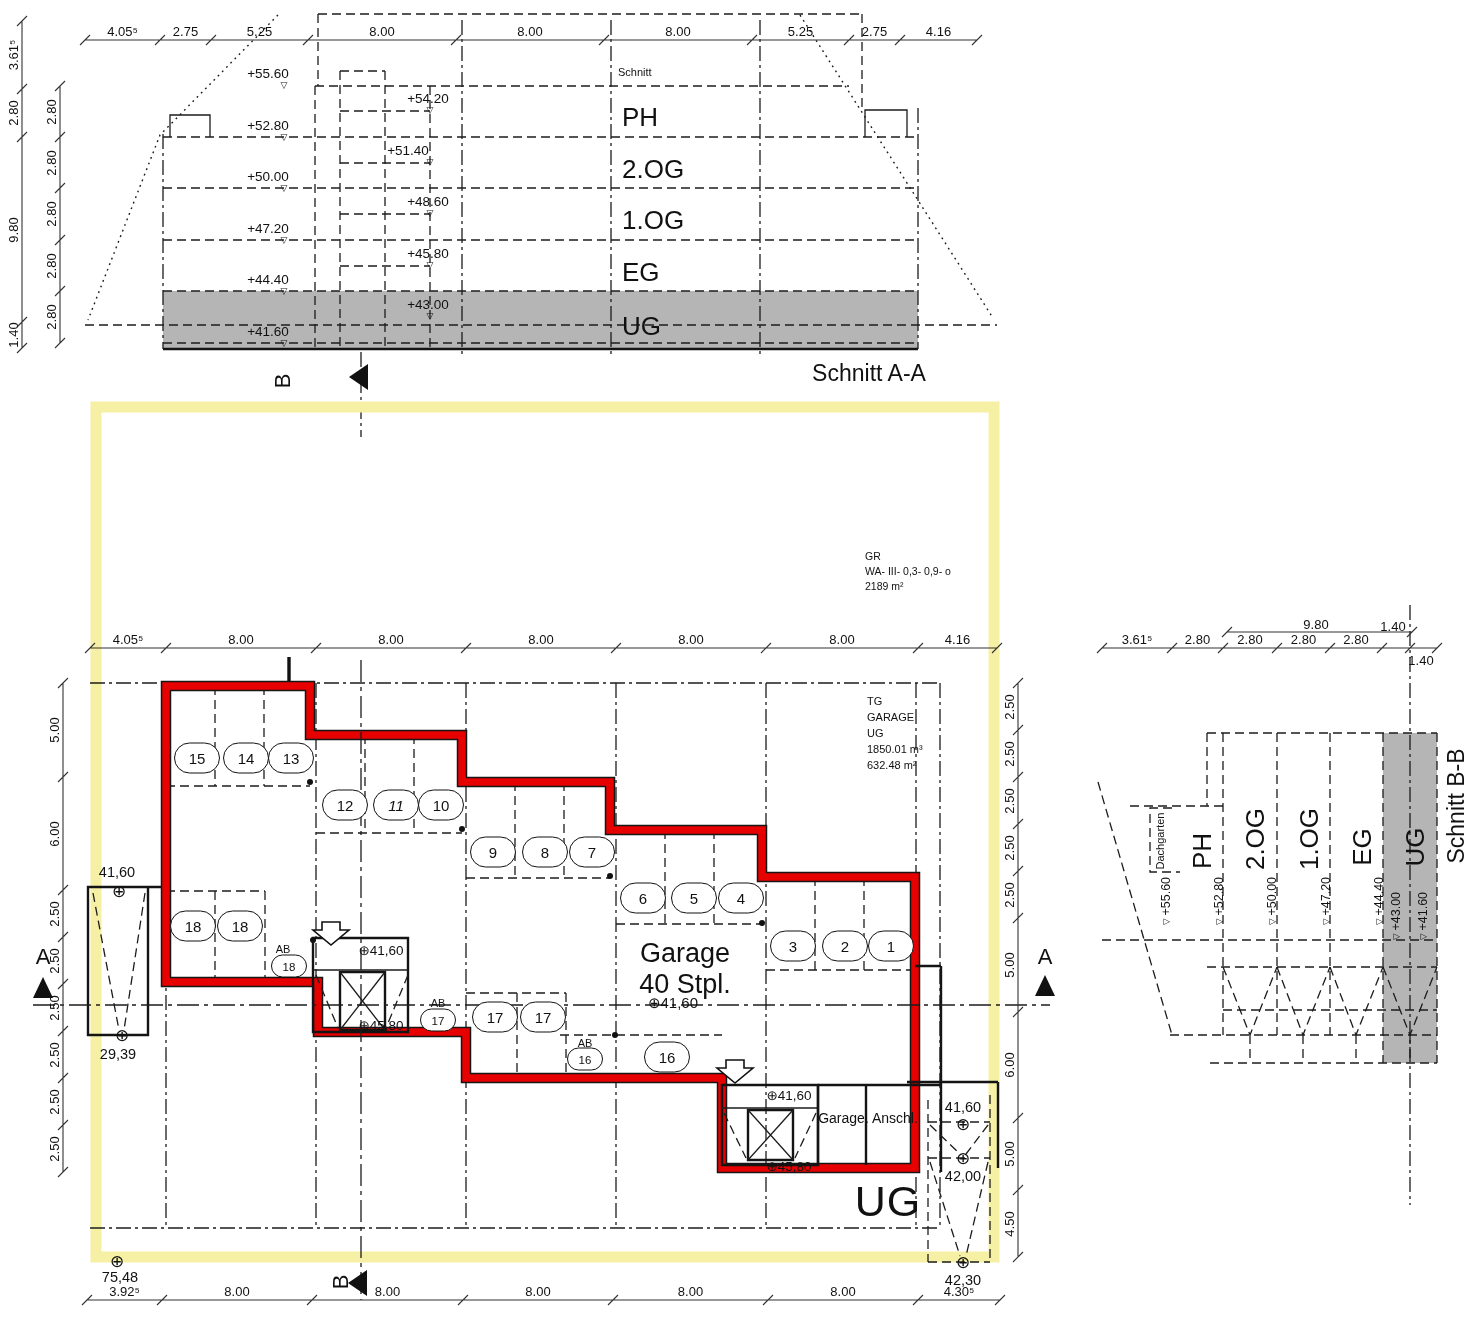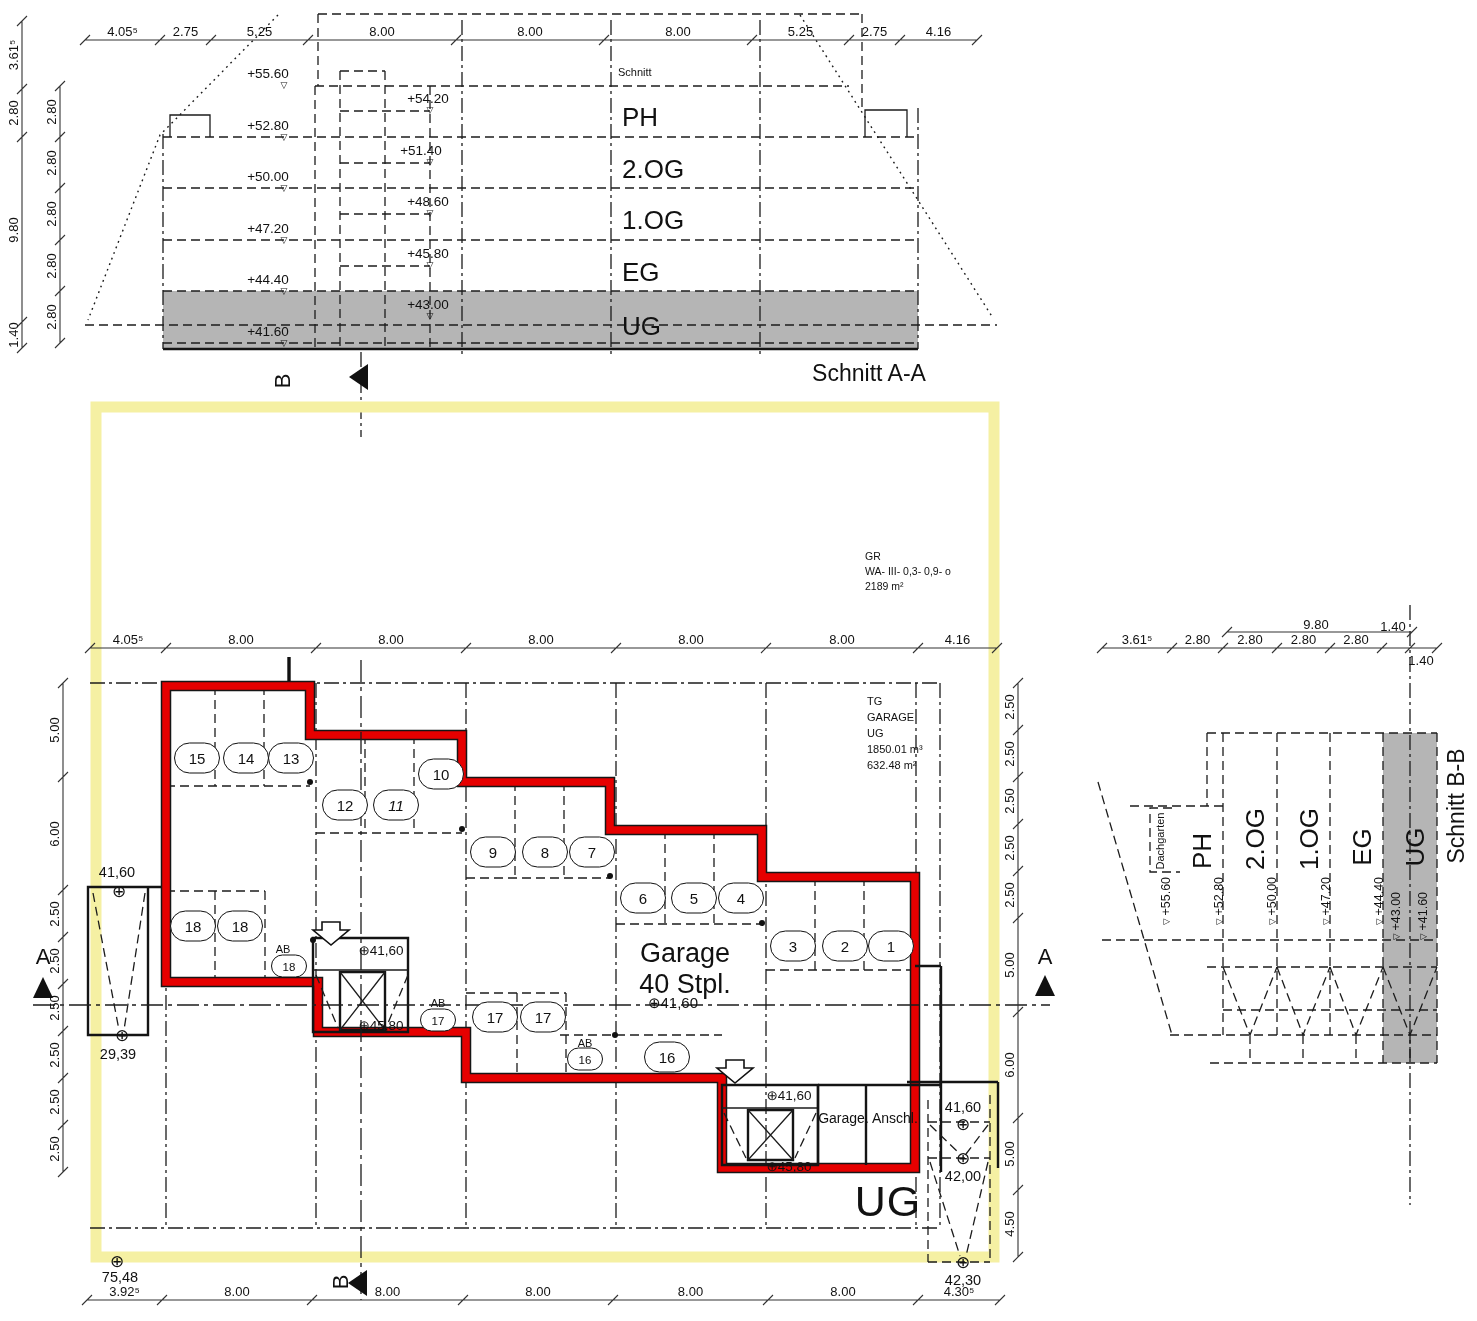--- a/index.html
+++ b/index.html
@@ -178,21 +178,21 @@
       <div class="lbl dim" style="left: 1197.5px; top: 639px;">2.80</div>
       <div class="lbl dim" style="left: 1250px; top: 639px;">2.80</div>
       <div class="lbl dim" style="left: 1303.5px; top: 639px;">2.80</div>
       <div class="lbl dim" style="left: 1356px; top: 639px;">2.80</div>
       <div class="lbl dim" style="left: 1421px; top: 660px;">1.40</div>
       <div class="stall" style="left: 197px; top: 758px;">15</div>
       <div class="stall" style="left: 246px; top: 758px;">14</div>
       <div class="stall" style="left: 291px; top: 758px;">13</div>
       <div class="stall" style="left: 345px; top: 805px;">12</div>
       <div class="stall" style="left: 396px; top: 805px; font-style: italic;">11</div>
-      <div class="stall" style="left: 441px; top: 774px;">10</div>
+      <div class="stall" style="left: 441px; top: 805px;">10</div>
       <div class="stall" style="left: 493px; top: 852px;">9</div>
       <div class="stall" style="left: 545px; top: 852px;">8</div>
       <div class="stall" style="left: 592px; top: 852px;">7</div>
       <div class="stall" style="left: 643px; top: 898px;">6</div>
       <div class="stall" style="left: 694px; top: 898px;">5</div>
       <div class="stall" style="left: 741px; top: 898px;">4</div>
       <div class="stall" style="left: 793px; top: 946px;">3</div>
       <div class="stall" style="left: 845px; top: 946px;">2</div>
       <div class="stall" style="left: 891px; top: 946px;">1</div>
       <div class="stall" style="left: 193px; top: 926px;">18</div>
@@ -234,21 +234,21 @@
       <div class="lbl lev" style="left: 268px; top: 177px;">+50.00</div>
       <div class="lbl tri" style="left: 284px; top: 188px;">▽</div>
       <div class="lbl lev" style="left: 268px; top: 229px;">+47.20</div>
       <div class="lbl tri" style="left: 284px; top: 240px;">▽</div>
       <div class="lbl lev" style="left: 268px; top: 280px;">+44.40</div>
       <div class="lbl tri" style="left: 284px; top: 291px;">▽</div>
       <div class="lbl lev" style="left: 268px; top: 332px;">+41.60</div>
       <div class="lbl tri" style="left: 284px; top: 343px;">▽</div>
       <div class="lbl lev" style="left: 428px; top: 99px;">+54.20</div>
       <div class="lbl tri" style="left: 430px; top: 110px;">▽</div>
-      <div class="lbl lev" style="left: 421px; top: 151px;">+51.40</div>
+      <div class="lbl lev" style="left: 408px; top: 151px;">+51.40</div>
       <div class="lbl tri" style="left: 430px; top: 162px;">▽</div>
       <div class="lbl lev" style="left: 428px; top: 202px;">+48.60</div>
       <div class="lbl tri" style="left: 430px; top: 213px;">▽</div>
       <div class="lbl lev" style="left: 428px; top: 254px;">+45.80</div>
       <div class="lbl tri" style="left: 430px; top: 265px;">▽</div>
       <div class="lbl lev" style="left: 428px; top: 305px;">+43.00</div>
       <div class="lbl tri" style="left: 430px; top: 316px;">▽</div>
       <div class="lbl flr rot" style="left: 1202px; top: 851px;">PH</div>
       <div class="lbl flr rot" style="left: 1255px; top: 839px;">2.OG</div>
       <div class="lbl flr rot" style="left: 1309px; top: 839px;">1.OG</div>

